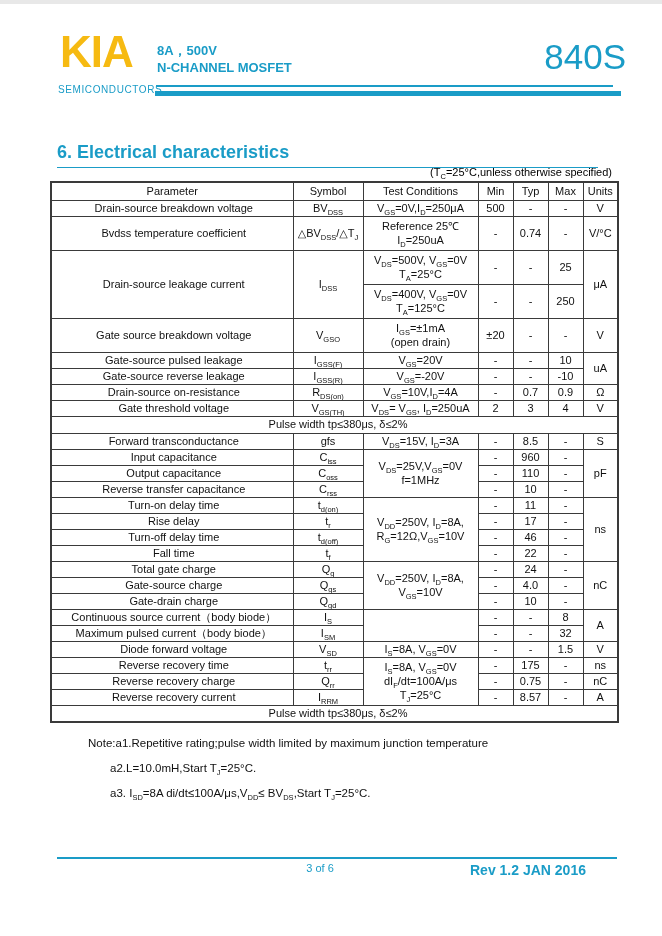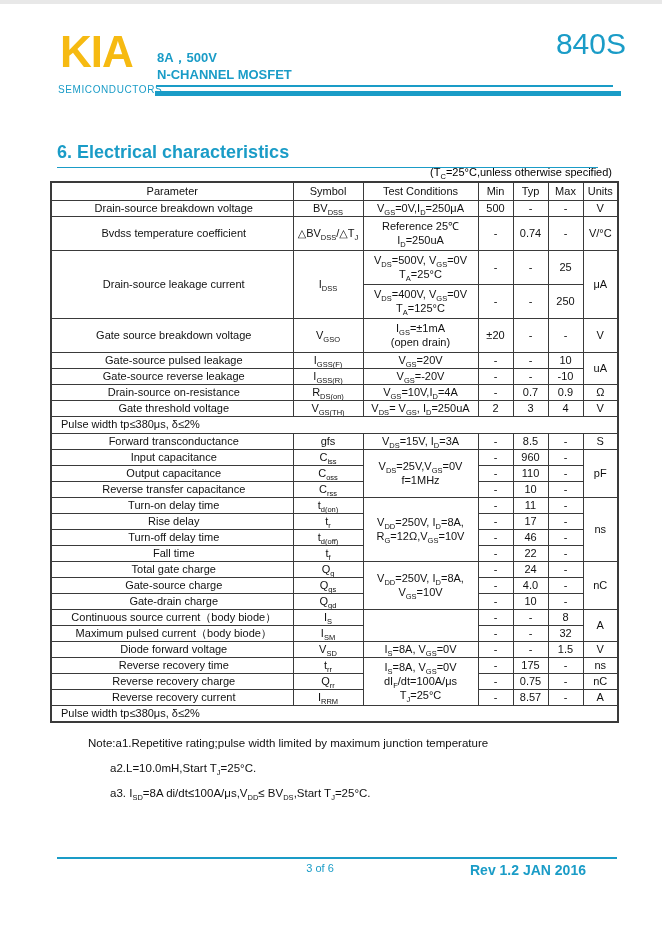--- a/index.html
+++ b/index.html
@@ -8,42 +8,42 @@
   .page {
     position:relative; width:662px; height:936px; margin:4px auto;
     background:#ffffff; font-family:"Liberation Sans", sans-serif; color:var(--ink);
     overflow:hidden;
   }
   
   .logo { position:absolute; left:60px; top:26px; font-size:44px; font-weight:bold;
           color:var(--yellow); letter-spacing:-1px; line-height:1; }
   .logo-sub { position:absolute; left:58px; top:80px; font-size:10px; color:var(--teal);
           letter-spacing:0.6px; }
-  .part-desc { position:absolute; left:157px; top:45px; color:var(--teal);
+  .part-desc { position:absolute; left:157px; top:38px; color:var(--teal);
           font-size:13px; font-weight:bold; line-height:17px; }
-  .part-number { position:absolute; right:36px; top:25px; color:var(--teal);
-          font-size:30px; line-height:1; }
+  .part-number { position:absolute; right:36px; top:35px; color:var(--teal);
+          font-size:35px; line-height:1; }
   .rule { position:absolute; background:var(--teal); }
   .rule.thin  { left:156px; top:81px; width:457px; height:2px; }
   .rule.thick { left:155px; top:87px; width:466px; height:5px; }
   
   .section-title { position:absolute; left:57px; top:138px; width:541px; margin:0;
           color:var(--teal); font-size:18px; font-weight:bold;
           border-bottom:1.5px solid var(--teal); padding-bottom:4px; }
   .table-note { position:absolute; left:50px; top:162px; width:562px;
           text-align:right; font-size:11px; color:#000; }
   
   table.ec { position:absolute; left:50px; top:177px; width:567px;
           border-collapse:collapse; table-layout:fixed;
           border:2px solid var(--line); }
   table.ec td { border:1px solid var(--line); font-size:11px; text-align:center;
           padding:0 2px; height:16px; line-height:1.3; overflow:hidden; }
   table.ec tr.h2 td { height:34px; }
   table.ec tr.hdr td { height:18px; }
-  table.ec tr.pulse td { height:17px; text-align:left; padding-left:9px; }
+  table.ec tr.pulse td { height:17px; text-align:center; padding-left:9px; }
   td.param { text-align:center; padding-left:5px !important; white-space:nowrap; }
   td.sym { white-space:nowrap; }
   sub { font-size:7.5px; line-height:0; }
   
   .notes { position:absolute; left:88px; top:727px; font-size:11.5px; line-height:25px; }
   .notes .n2 { padding-left:22px; }
   
   .footer-rule { position:absolute; left:57px; top:853px; width:560px; height:2px;
           background:var(--teal); }
   .page-num { position:absolute; left:270px; top:858px; width:100px; text-align:center;

